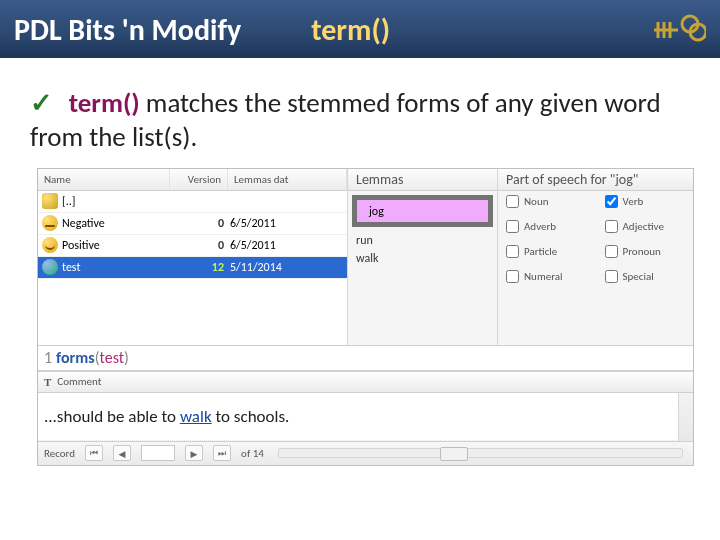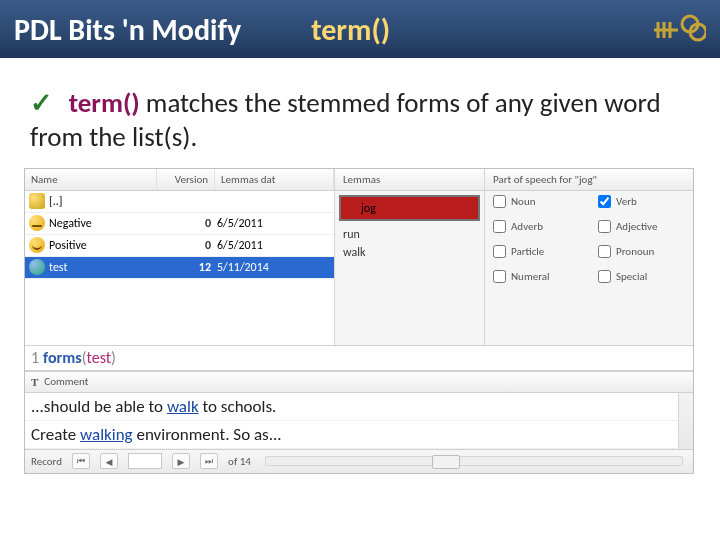--- a/index.html
+++ b/index.html
@@ -3,21 +3,21 @@
 <meta charset="utf-8">
 <style>
   * { box-sizing: border-box; margin: 0; padding: 0; }
   body { width: 720px; height: 540px; background: #fff; font-family: "Segoe UI", Calibri, Arial, sans-serif; overflow: hidden; }
   .header { background: linear-gradient(#3a5a8a,#2c4870 60%,#1e3558); height: 58px; display: flex; align-items: center; padding: 0 14px; color: #fff; font-size: 30px; font-weight: 700; position: relative; }
   .header .ttl2 { margin-left: 70px; color: #fcd770; }
   .logo { position: absolute; right: 14px; top: 8px; }
   .bullet { margin: 28px 30px 14px 30px; font-size: 27px; color: #222; line-height: 1.25; }
   .bullet .check { color: #2a7a2a; font-weight: 700; margin-right: 10px; }
   .bullet .fn { color: #8a145a; font-weight: 700; }
-  .app { margin: 6px 26px 0 24px; border: 1px solid #bfbfbf; background: #f7f7f7; font-size: 12px; }
+  .app { margin: 6px 26px 0 37px; border: 1px solid #bfbfbf; background: #f7f7f7; font-size: 12px; }
   .toprow { display: flex; height: 176px; }
   .left { flex: 0 0 310px; border-right: 1px solid #d6d6d6; background: #fff; }
   .right { flex: 1; background: #f5f5f5; display: flex; }
   .lemcol { flex: 0 0 150px; border-right: 1px solid #d6d6d6; }
   .poscol { flex: 1; }
   .gridhdr { display: flex; background: linear-gradient(#fdfdfd,#ececec); border-bottom: 1px solid #d0d0d0; height: 22px; align-items: center; font-size: 11px; color: #555; }
   .gridhdr div { padding: 0 6px; border-right: 1px solid #e2e2e2; height: 100%; display: flex; align-items: center; }
   .gh-name { width: 132px; }
   .gh-ver { width: 58px; text-align: right; justify-content: flex-end; }
   .gh-mod { flex: 1; }
@@ -26,37 +26,37 @@
   .ic-folder { background: radial-gradient(circle at 30% 30%,#ffe27a,#caa21a); border-radius: 3px; }
   .ic-neg { background: radial-gradient(circle at 30% 30%,#ffe27a,#e3a70e); border-radius: 50%; position: relative; }
   .ic-neg::after { content: ""; position: absolute; left: 3px; right: 3px; bottom: 4px; height: 2px; background: #7a4b00; border-radius: 1px; }
   .ic-pos { background: radial-gradient(circle at 30% 30%,#ffe27a,#e3a70e); border-radius: 50%; position: relative; }
   .ic-pos::after { content: ""; position: absolute; left: 3px; right: 3px; bottom: 3px; height: 4px; border-bottom: 2px solid #7a4b00; border-radius: 0 0 6px 6px; }
   .ic-test { background: radial-gradient(circle at 30% 30%,#9be,#2a7); border-radius: 50%; }
   .row .name { flex: 0 0 110px; }
   .row .ver { flex: 0 0 58px; text-align: right; font-weight: 700; padding-right: 6px; color: #333; }
   .row .mod { flex: 1; }
   .row.sel { background: #2a6ad0; color: #fff; }
-  .row.sel .ver { color: #ffffff; }
-  .subhdr { background: linear-gradient(#fdfdfd,#ececec); height: 22px; border-bottom: 1px solid #d0d0d0; padding: 0 8px; display: flex; align-items: center; color: #555; font-size: 11px; }
-  .lem { padding: 4px 20px; border: 2px solid #737373; margin: 4px; background: #b91c1c; }
+  .row.sel .ver { color: #bef264; }
+  .subhdr { background: linear-gradient(#fdfdfd,#ececec); height: 22px; border-bottom: 1px solid #d0d0d0; padding: 0 8px; display: flex; align-items: center; color: #555; font-size: 14px; }
+  .lem { padding: 4px 12px; border: 5px solid #737373; margin: 4px; background: #f0abfc; }
   .lemplain { padding: 2px 8px; color: #333; }
   .poscol .grid2 { display: grid; grid-template-columns: 1fr 1fr; gap: 12px 18px; padding: 4px 8px; }
   .cb { display: flex; align-items: center; gap: 5px; color: #555; font-size: 11px; }
   .cb input { width: 13px; height: 13px; }
   .midbar { border-top: 1px solid #d0d0d0; border-bottom: 1px solid #d0d0d0; background: #fff; height: 26px; display: flex; align-items: center; padding: 0 6px; font-size: 16px; }
   .midbar .one { color: #888; margin-right: 4px; }
   .midbar .termkw { color: #2a5aa8; font-weight: 600; }
   .midbar .paren { color: #888; }
   .midbar .arg { color: #b02b74; }
   .commenthdr { background: linear-gradient(#fdfdfd,#ececec); height: 22px; border-top: 1px solid #d0d0d0; border-bottom: 1px solid #d0d0d0; padding: 0 6px; display: flex; align-items: center; gap: 6px; font-size: 11px; color: #555; }
   .commenthdr .Ticon { font-family: Georgia, serif; font-weight: 700; }
   .resrows { background: #fff; position: relative; }
   .resrows::after { content: ""; position: absolute; right: 0; top: 0; bottom: 0; width: 14px; background: linear-gradient(#f3f3f3,#e8e8e8); border-left: 1px solid #d6d6d6; }
-  .res { padding: 3px 6px; font-size: 17px; color: #222; border-bottom: 1px dotted #e6e6e6; }
+  .res { padding: 13px 6px; font-size: 17px; color: #222; border-bottom: 1px dotted #e6e6e6; }
   .res .hl { color: #1748a5; text-decoration: underline; }
   .foot { background: linear-gradient(#f7f7f7,#eaeaea); border-top: 1px solid #d0d0d0; height: 24px; display: flex; align-items: center; gap: 10px; padding: 0 6px; font-size: 11px; color: #555; }
   .navbtn { width: 18px; height: 16px; border: 1px solid #c8c8c8; background: #fbfbfb; border-radius: 2px; display: flex; align-items: center; justify-content: center; font-size: 9px; color: #666; }
   .navslot { width: 34px; height: 16px; border: 1px solid #c8c8c8; background: #fff; }
   .slider { flex: 1; height: 10px; background: #eee; border: 1px solid #d6d6d6; margin: 0 4px; border-radius: 2px; position: relative; }
   .slider .thumb { position: absolute; left: 40%; top: -2px; width: 28px; height: 14px; background: #f2f2f2; border: 1px solid #bdbdbd; border-radius: 2px; }
   svg.logo path { stroke: #c7a437; stroke-width: 3; fill: none; }
 </style>
 </head>
 <body>
@@ -169,21 +169,20 @@
       <span class="paren">)</span>
   </div>
 
   <div class="commenthdr">
     <span class="Ticon">T</span>
     <span>Comment</span>
   </div>
 
   <div class="resrows" id="resrows">
       <div class="res"><span>...should be able to </span><span class="hl">walk</span><span> to schools.</span></div>
-      <div class="res"><span>Create </span><span class="hl">walking</span><span> environment. So as...</span></div>
     </div>
 
   <div class="foot">
     <span>Record</span>
     <span class="navbtn">⏮</span>
     <span class="navbtn">◀</span>
     <span class="navslot"></span>
     <span class="navbtn">▶</span>
     <span class="navbtn">⏭</span>
     <span>of 14</span>

